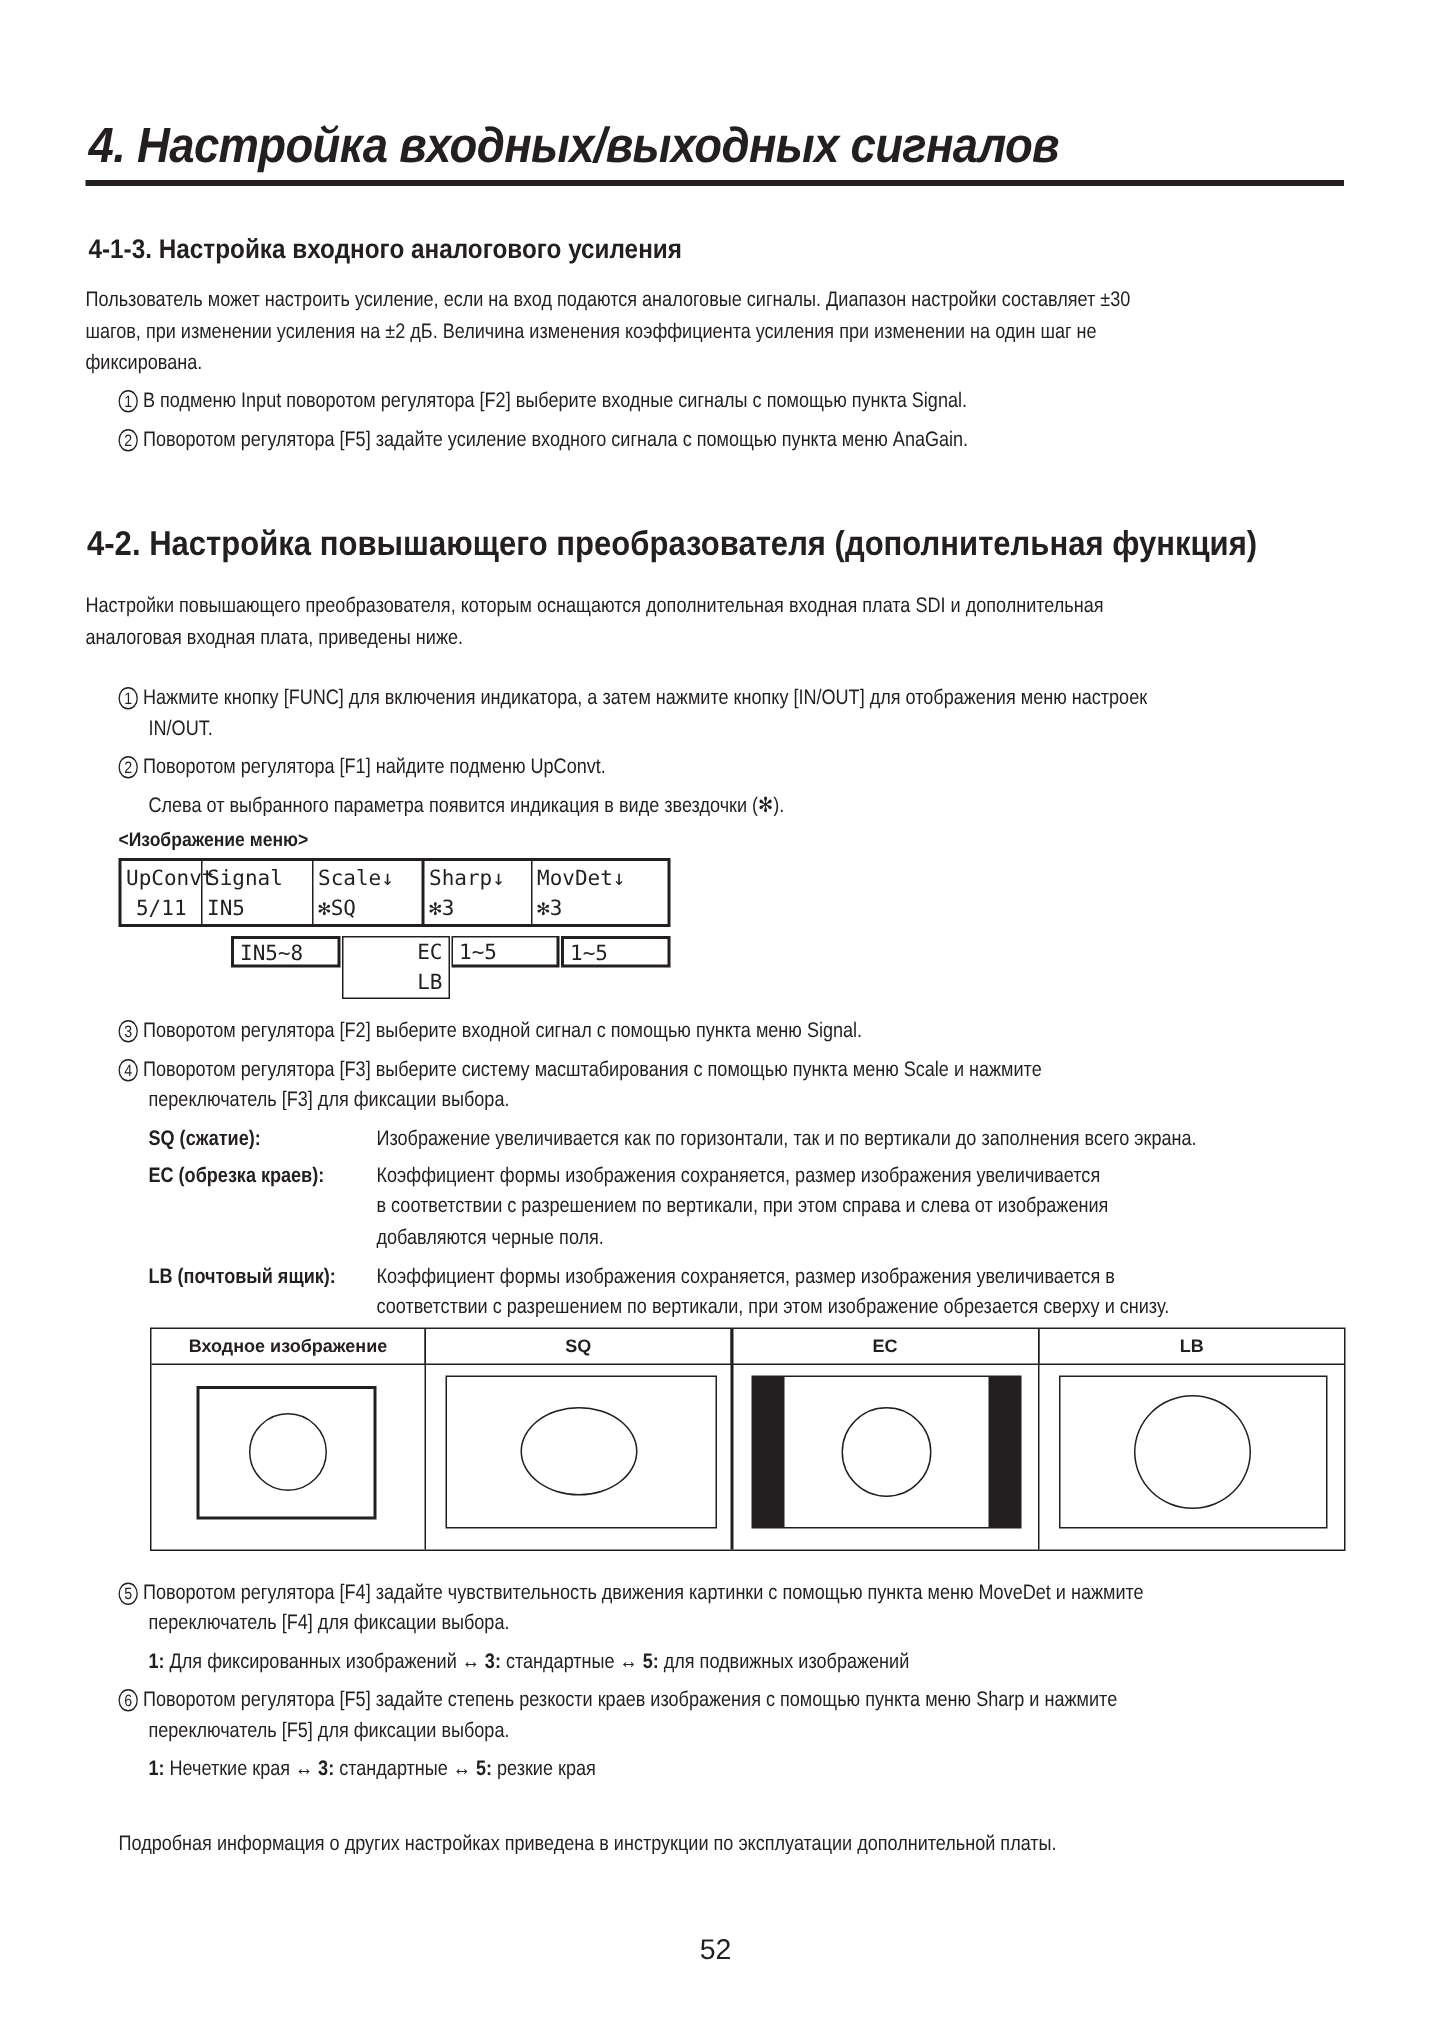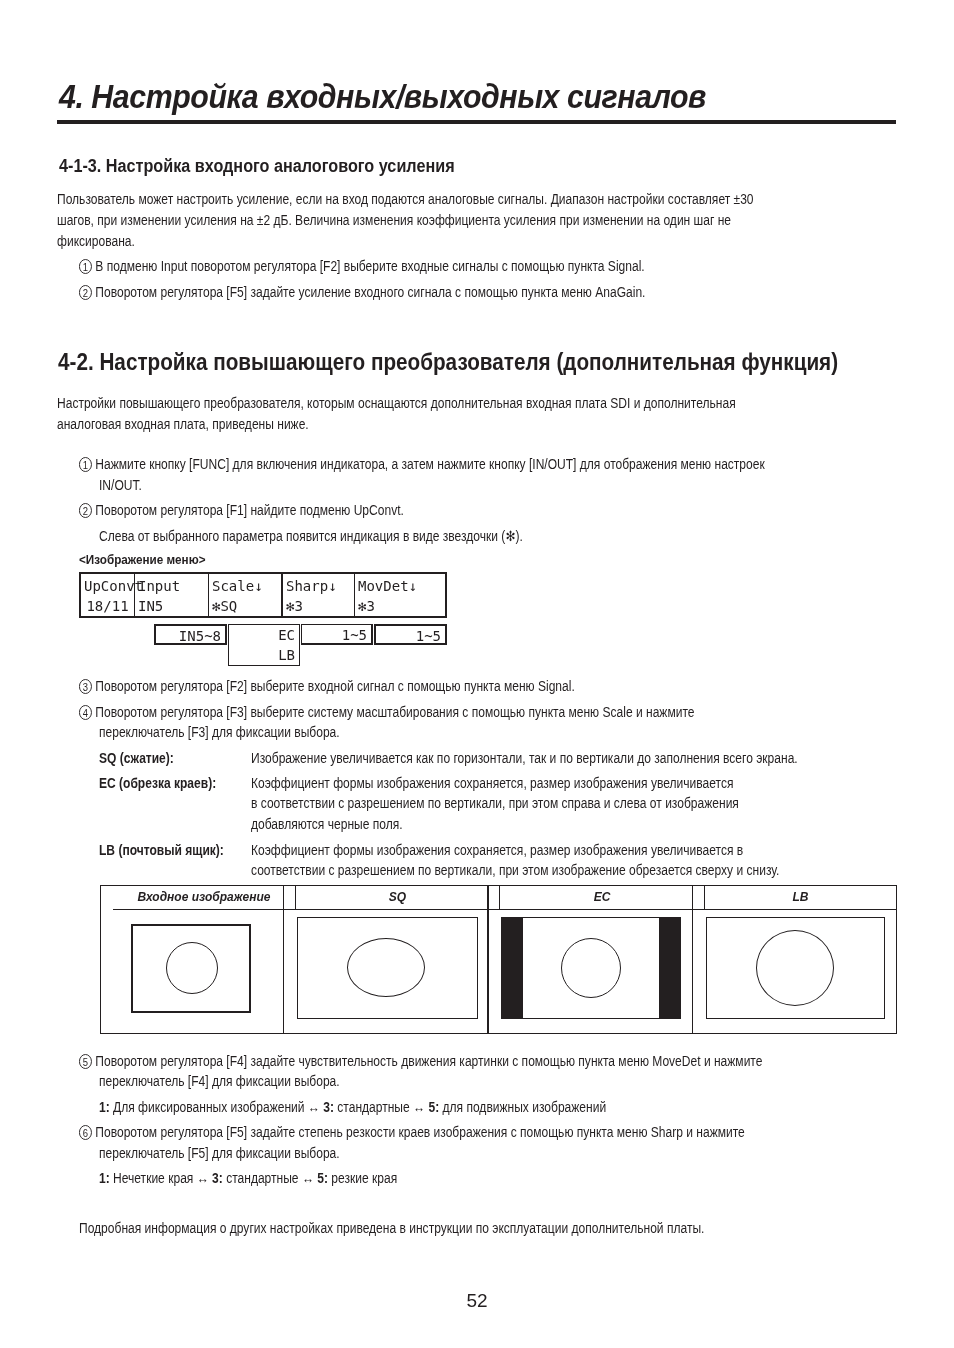--- a/index.html
+++ b/index.html
@@ -13,23 +13,23 @@
   .num { display: inline-block; width: 15px; height: 15px; border: 1px solid #231f20; border-radius: 50%; font-size: 11px; line-height: 15px; text-align: center; margin-right: 4px; vertical-align: 0px; box-sizing: border-box; }
   .b { font-weight: bold; }
   .menu-label { left: 79px; top: 552px; font-size: 13px; font-weight: bold; white-space: nowrap; transform: scaleX(0.9); transform-origin: left; }
   .menu { font-family: "DejaVu Sans Mono", monospace; font-size: 14px; color: #231f20; }
   .menu-top { left: 79px; top: 572px; width: 368px; height: 46px; border: 2px solid #231f20; box-sizing: border-box; display: flex; }
   .menu-col { border-right: 1px solid #231f20; height: 100%; box-sizing: border-box; padding: 2px 3px 0 3px; position: relative; }
   .menu-col:last-child { border-right: none; }
   .menu-col .r1 { white-space: nowrap; line-height: 20px; }
   .menu-col .r2 { white-space: nowrap; line-height: 20px; text-align: left; }
   .menu-col.c0 .r2 { text-align: center; }
-  .menu-sub { border: 2px solid #231f20; box-sizing: border-box; text-align: right; padding: 0 4px; line-height: 20px; white-space: nowrap; }
+  .menu-sub { border: 2px solid #231f20; box-sizing: border-box; text-align: left; padding: 0 4px; line-height: 20px; white-space: nowrap; }
   .tbl { left: 100px; top: 885px; width: 797px; height: 149px; border: 1px solid #231f20; box-sizing: border-box; }
-  .tbl-head { position: absolute; top: 0; left: 12px; right: 0; height: 23px; border-bottom: 1px solid #231f20; display: flex; font-style: italic; }
+  .tbl-head { position: absolute; top: 0; left: 0; right: 0; height: 23px; border-bottom: 1px solid #231f20; display: flex; }
   .tbl-head div { border-right: 1px solid #231f20; font-size: 12px; font-weight: bold; text-align: center; line-height: 22px; box-sizing: border-box; }
   .tbl-head div:last-child { border-right: none; }
   .tbl-vline { position: absolute; top: 0; bottom: 0; width: 1px; background: #231f20; }
   .screen { position: absolute; border: 1px solid #231f20; box-sizing: border-box; }
   .circle { position: absolute; border: 1.5px solid #231f20; border-radius: 50%; box-sizing: border-box; }
   .bar { position: absolute; background: #231f20; }
   .page-num { left: 0; width: 954px; top: 1290px; text-align: center; font-size: 19px; }
 </style>
 </head>
 <body>
@@ -59,24 +59,24 @@
 
 <div class="abs p" style="left:79px; top:500px;">
   <span class="num">2</span><span>Поворотом регулятора [F1] найдите подменю UpConvt.</span>
 </div>
 <div class="abs p" style="left:99px; top:526px;">Слева от выбранного параметра появится индикация в виде звездочки (✻).</div>
 
 <div class="abs menu-label">&lt;Изображение меню&gt;</div>
 <div class="abs menu menu-top">
   <div class="menu-col c0" style="width:54px;">
     <div class="r1">UpConvt</div>
-    <div class="r2">18/11</div>
+    <div class="r2">5/11</div>
   </div>
   <div class="menu-col" style="width:74px;">
-    <div class="r1">Input</div>
+    <div class="r1">Signal</div>
     <div class="r2">IN5</div>
   </div>
   <div class="menu-col" style="width:74px; border-right-width:2px;">
     <div class="r1">Scale↓</div>
     <div class="r2">✻SQ</div>
   </div>
   <div class="menu-col" style="width:72px;">
     <div class="r1">Sharp↓</div>
     <div class="r2">✻3</div>
   </div>

